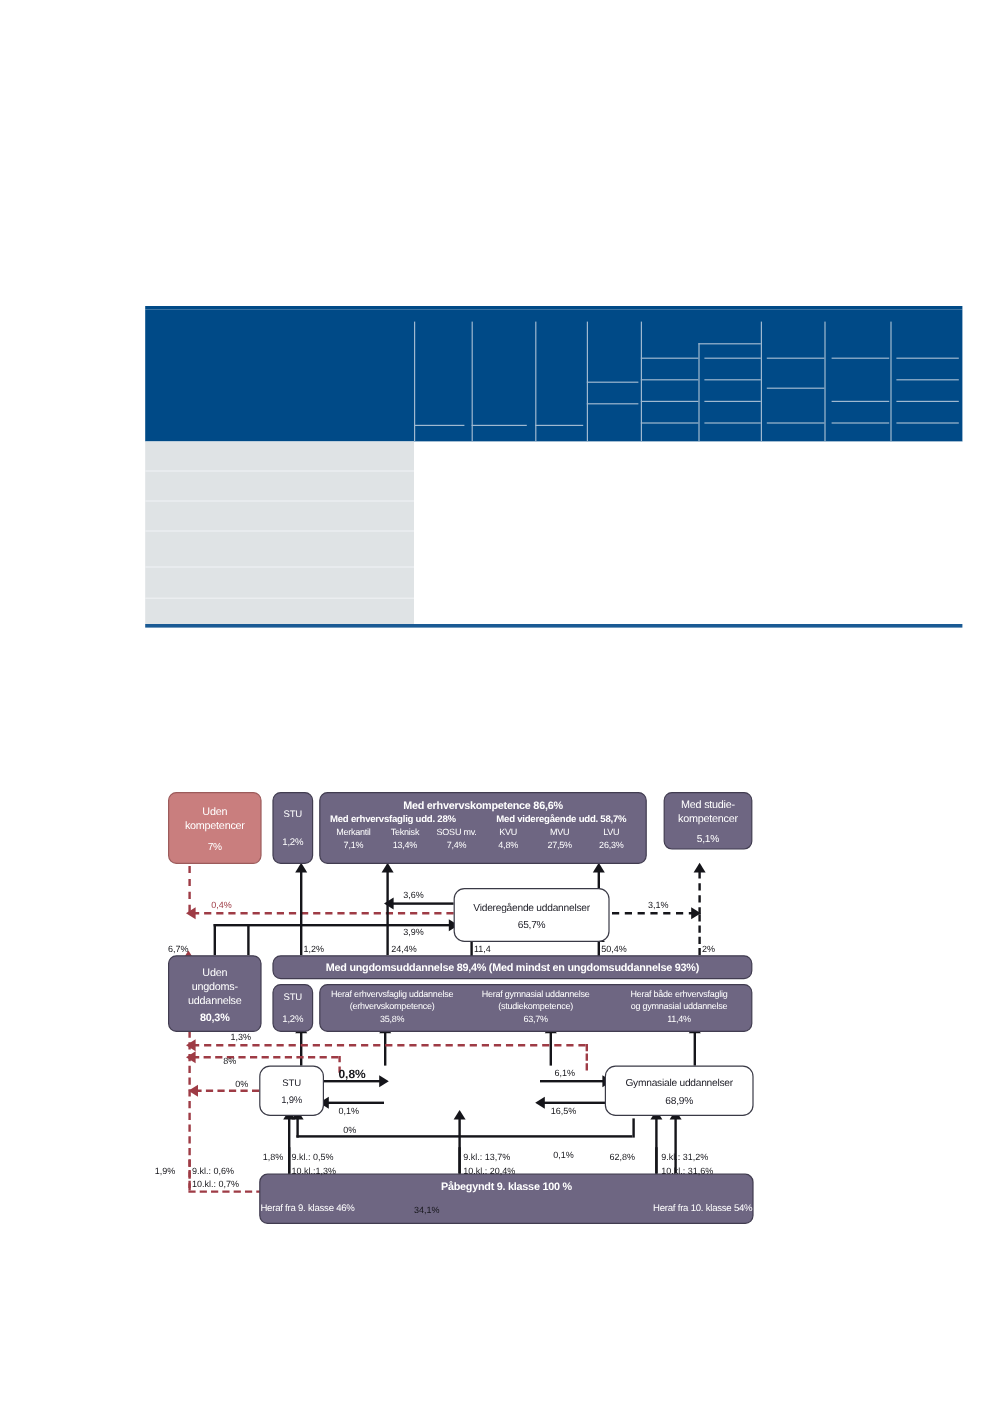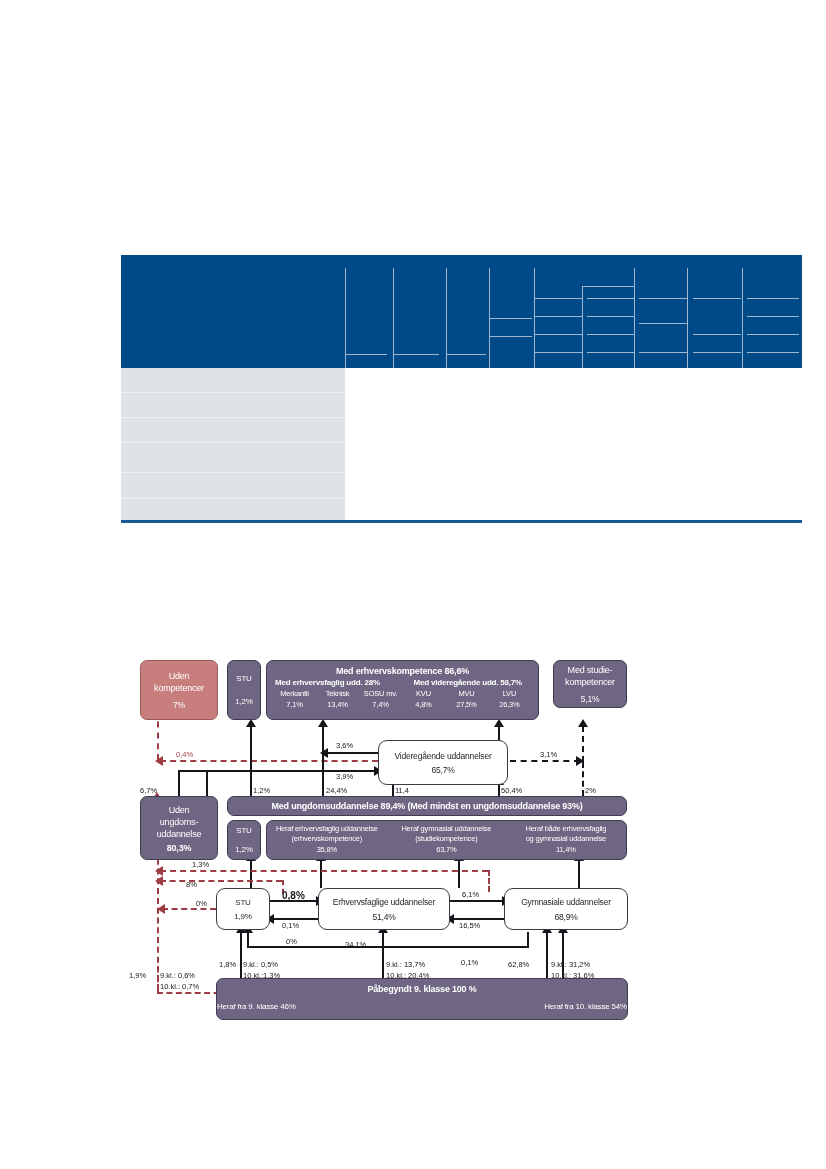--- a/index.html
+++ b/index.html
@@ -287,24 +287,20 @@
         <span style="margin-top:1px;">11,4%</span>
       </div>
     </div>
   </div>
 
   <div class="node white" style="left:216px;top:888px;width:54px;height:42px;">
     <div style="font-size:8px;">STU</div>
     <div style="font-size:8px;margin-top:5px;">1,9%</div>
   </div>
 
-  <div class="node white" style="left:318px;top:888px;width:132px;height:42px;">
-    <div style="font-size:8.5px;">Erhvervsfaglige uddannelser</div>
-    <div style="font-size:8.5px;margin-top:5px;">51,4%</div>
-  </div>
 
   <div class="node white" style="left:504px;top:888px;width:124px;height:42px;">
     <div style="font-size:8.5px;">Gymnasiale uddannelser</div>
     <div style="font-size:8.5px;margin-top:5px;">68,9%</div>
   </div>
 
   <div class="node purple" style="left:216px;top:978px;width:412px;height:42px;padding-top:5px;justify-content:flex-start;">
     <div style="font-size:9px;font-weight:bold;">Påbegyndt 9. klasse 100 %</div>
     <div style="display:flex;width:100%;justify-content:space-between;font-size:8px;margin-top:8px;">
       <span>Heraf fra 9. klasse 46%</span>
@@ -329,21 +325,21 @@
 
   <div class="lbl" style="left:282px;top:890px;font-size:10px;font-weight:bold;">0,8%</div>
   <div class="lbl" style="left:282px;top:921px;font-size:7.5px;">0,1%</div>
   <div class="lbl" style="left:286px;top:937px;font-size:7.5px;">0%</div>
   <div class="lbl" style="left:462px;top:890px;font-size:7.5px;">6,1%</div>
   <div class="lbl" style="left:459px;top:921px;font-size:7.5px;">16,5%</div>
 
   <div class="lbl" style="left:219px;top:960px;font-size:7.5px;">1,8%</div>
   <div class="lbl" style="left:243px;top:960px;font-size:7.5px;">9.kl.:  0,5%</div>
   <div class="lbl" style="left:243px;top:971px;font-size:7.5px;">10.kl.:1,3%</div>
-  <div class="lbl" style="left:345px;top:940px;font-size:7.5px;">34,1%</div>
+  <div class="lbl" style="left:345px;top:1004px;font-size:7.5px;">34,1%</div>
   <div class="lbl" style="left:386px;top:960px;font-size:7.5px;">9.kl.:  13,7%</div>
   <div class="lbl" style="left:386px;top:971px;font-size:7.5px;">10.kl.: 20,4%</div>
   <div class="lbl" style="left:461px;top:958px;font-size:7.5px;">0,1%</div>
   <div class="lbl" style="left:508px;top:960px;font-size:7.5px;">62,8%</div>
   <div class="lbl" style="left:551px;top:960px;font-size:7.5px;">9.kl.:  31,2%</div>
   <div class="lbl" style="left:551px;top:971px;font-size:7.5px;">10.kl.: 31,6%</div>
 
   <div class="lbl" style="left:129px;top:971px;font-size:7.5px;">1,9%</div>
   <div class="lbl" style="left:160px;top:971px;font-size:7.5px;">9.kl.:   0,6%</div>
   <div class="lbl" style="left:160px;top:982px;font-size:7.5px;">10.kl.:  0,7%</div>

